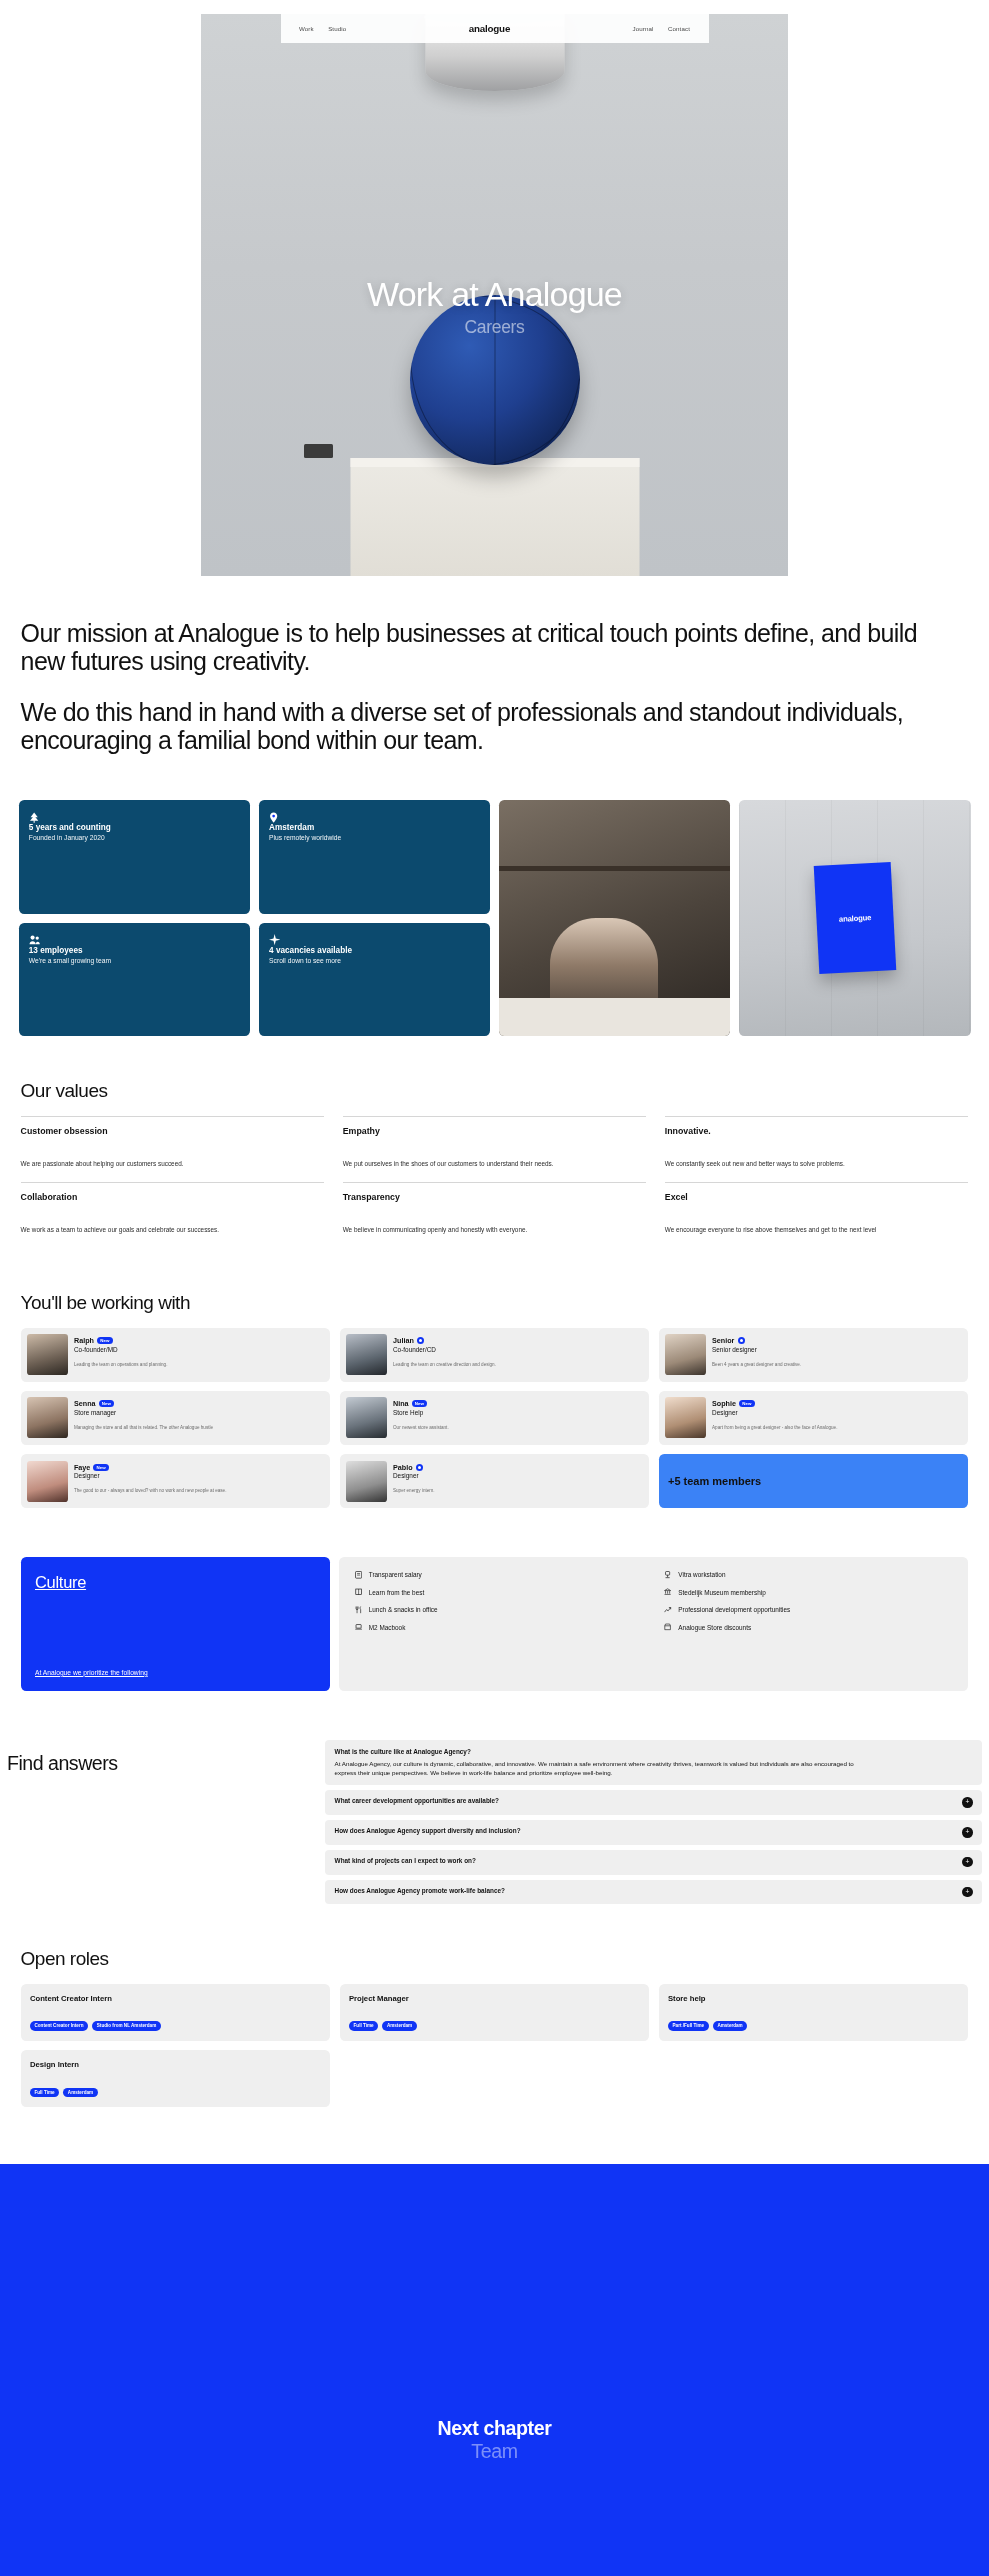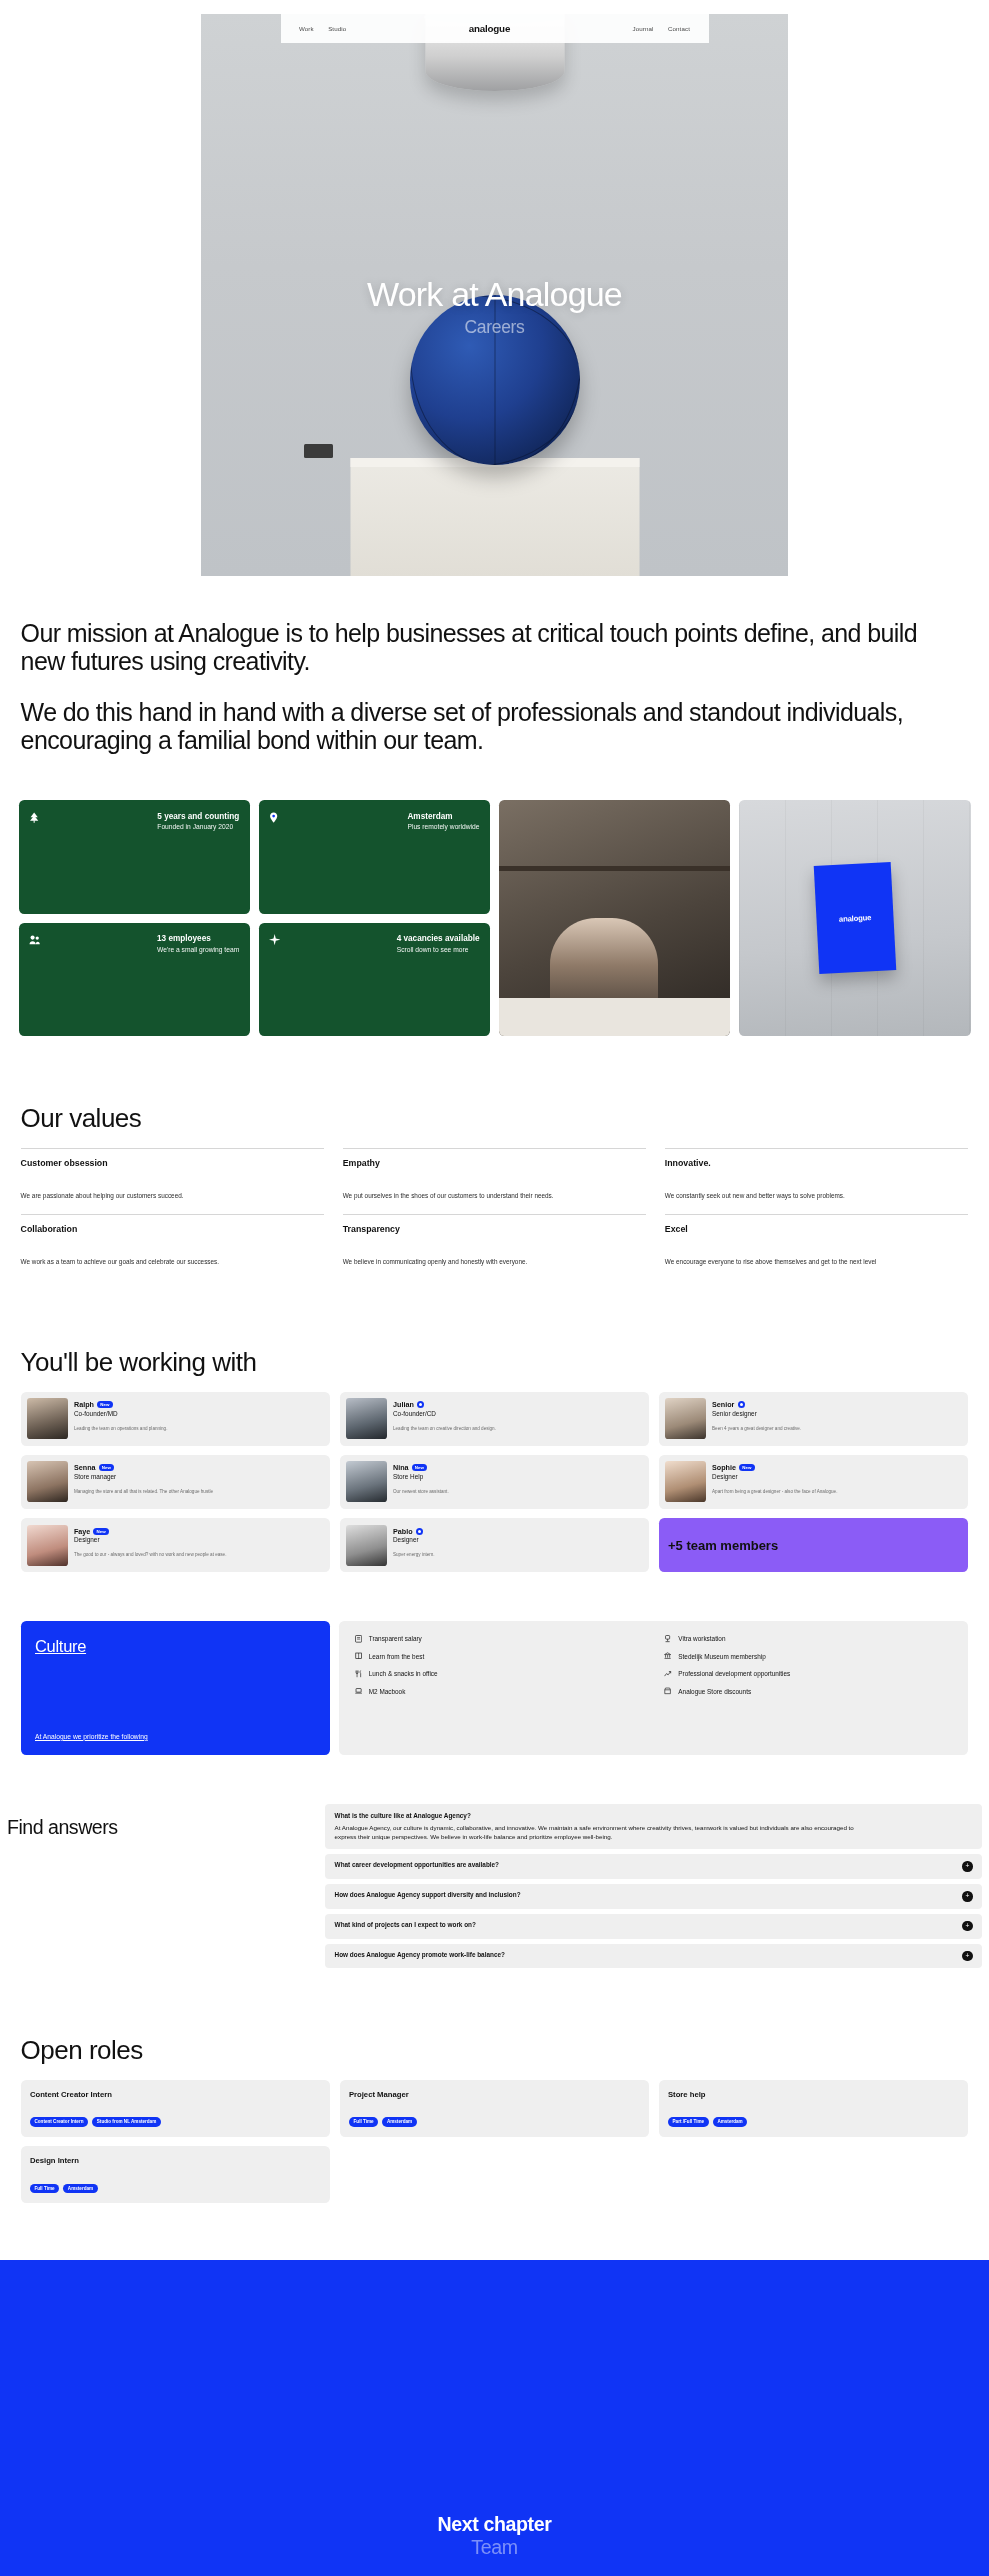--- a/index.html
+++ b/index.html
@@ -187,28 +187,28 @@
     height: auto;
   }
   .stats-left {
     display: grid;
     grid-template-columns: 1fr 1fr;
     grid-template-rows: 1fr 1fr;
     gap: 9.3px;
     grid-column: span 2;
   }
   .stat-card {
-    background: #14532d;
+    background: #0c4a6e;
     color: #ffffff;
     border-radius: 5.2px;
     padding: 11.3px 10.3px;
     min-height: 113px;
     display: flex;
-    flex-direction: row;
-    justify-content: space-between;
+    flex-direction: column;
+    justify-content: flex-start;
   }
   .stat-icon svg { display: block; }
   .stat-title { font-size: 8.2px; font-weight: 700; line-height: 1.25; }
   .stat-desc { font-size: 6.7px; font-weight: 400; opacity: .95; margin-top: 1px; }
   .photo-card {
     border-radius: 5.2px;
     overflow: hidden;
     position: relative;
     min-height: 236px;
   }
@@ -247,24 +247,23 @@
     box-shadow: 0 8.2px 15.5px rgba(0,0,0,0.25);
     display:flex; align-items:center; justify-content:center;
   }
   .poster span {
     color:#fff; font-size: 7.7px; font-weight: 700; letter-spacing:-0.2px;
   }
 
   
   .section-title {
     padding: 44px 20.6px 13.4px 20.6px;
-    font-size: 26px;
+    font-size: 19px;
     font-weight: 500;
     letter-spacing: -0.5px;
-    margin-top: 23px;
   }
 
   
   .values {
     padding: 0 20.6px;
     display: grid;
     grid-template-columns: repeat(3, 1fr);
     column-gap: 18.5px;
   }
   .value {
@@ -323,26 +322,26 @@
   }
   .badge-dot:after {
     content:"";
     position:absolute; left:2.1px; top:2.1px;
     width:3.1px; height:3.1px; border-radius:50%;
     background:#fff;
   }
   .member-role { font-size: 6.4px; margin-top: 0.5px; }
   .member-bio { font-size: 4.6px; color: #6d6d6d; margin-top: 9.3px; line-height: 1.35; }
   .member-more {
-    background: #8b5cf6;
+    background: #3b82f6;
     border-radius: 5.2px;
     display: flex;
     align-items: center;
     padding: 0 9.3px;
-    font-size: 13px;
+    font-size: 11px;
     font-weight: 700;
     min-height: 54px;
   }
 
   
   .culture {
     padding: 49px 20.6px 0 20.6px;
     display: grid;
     grid-template-columns: 309px 1fr;
     gap: 9.3px;

